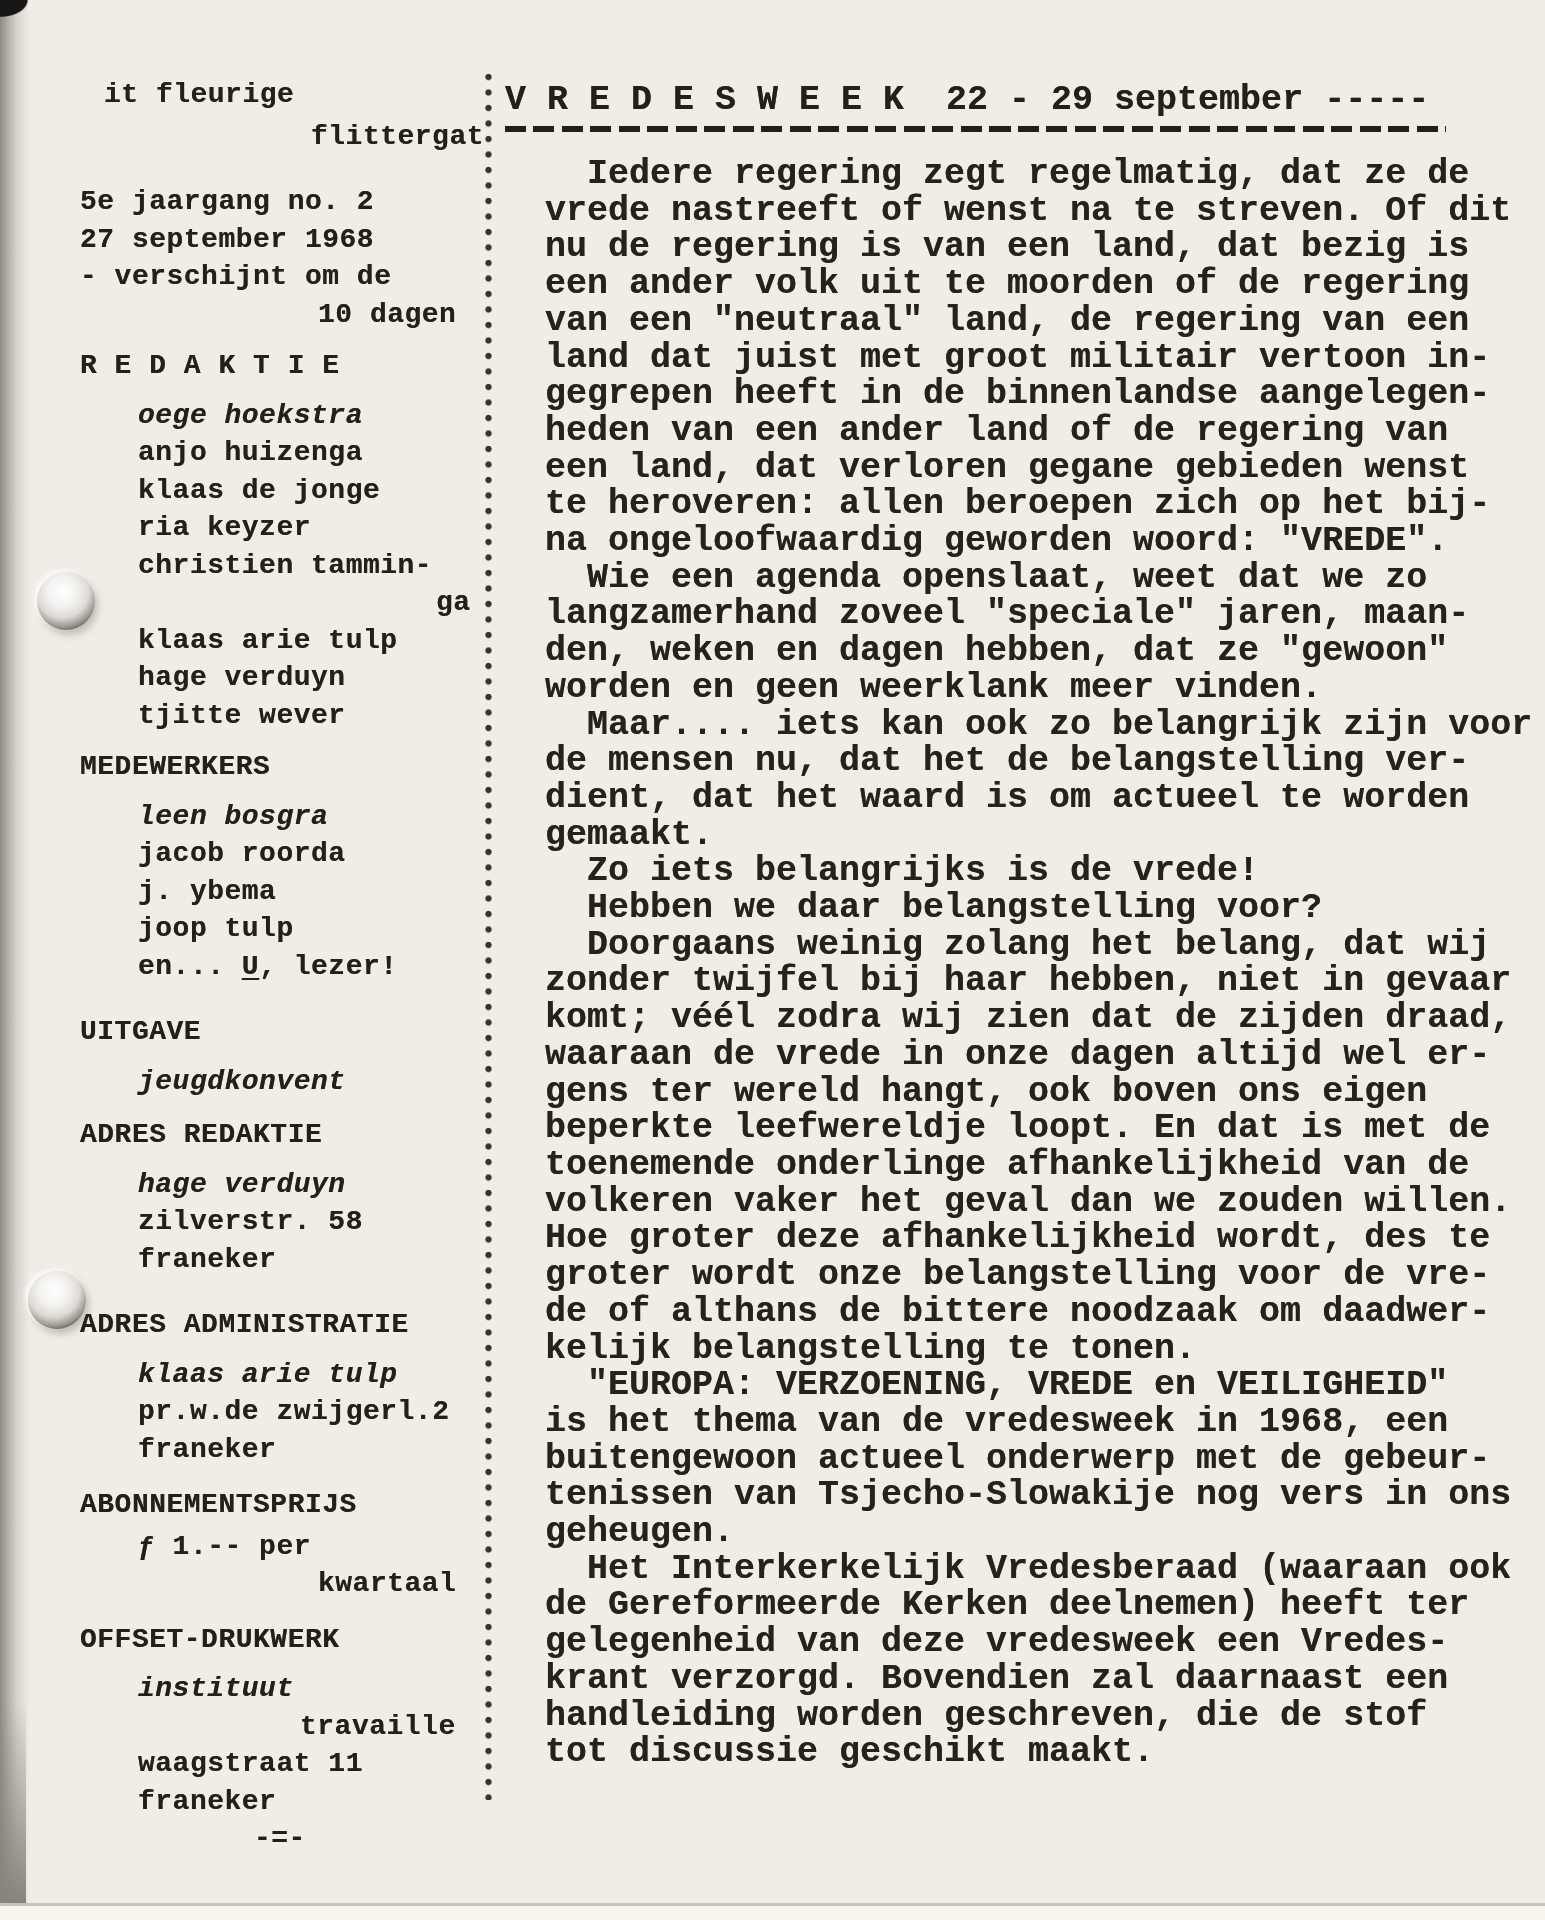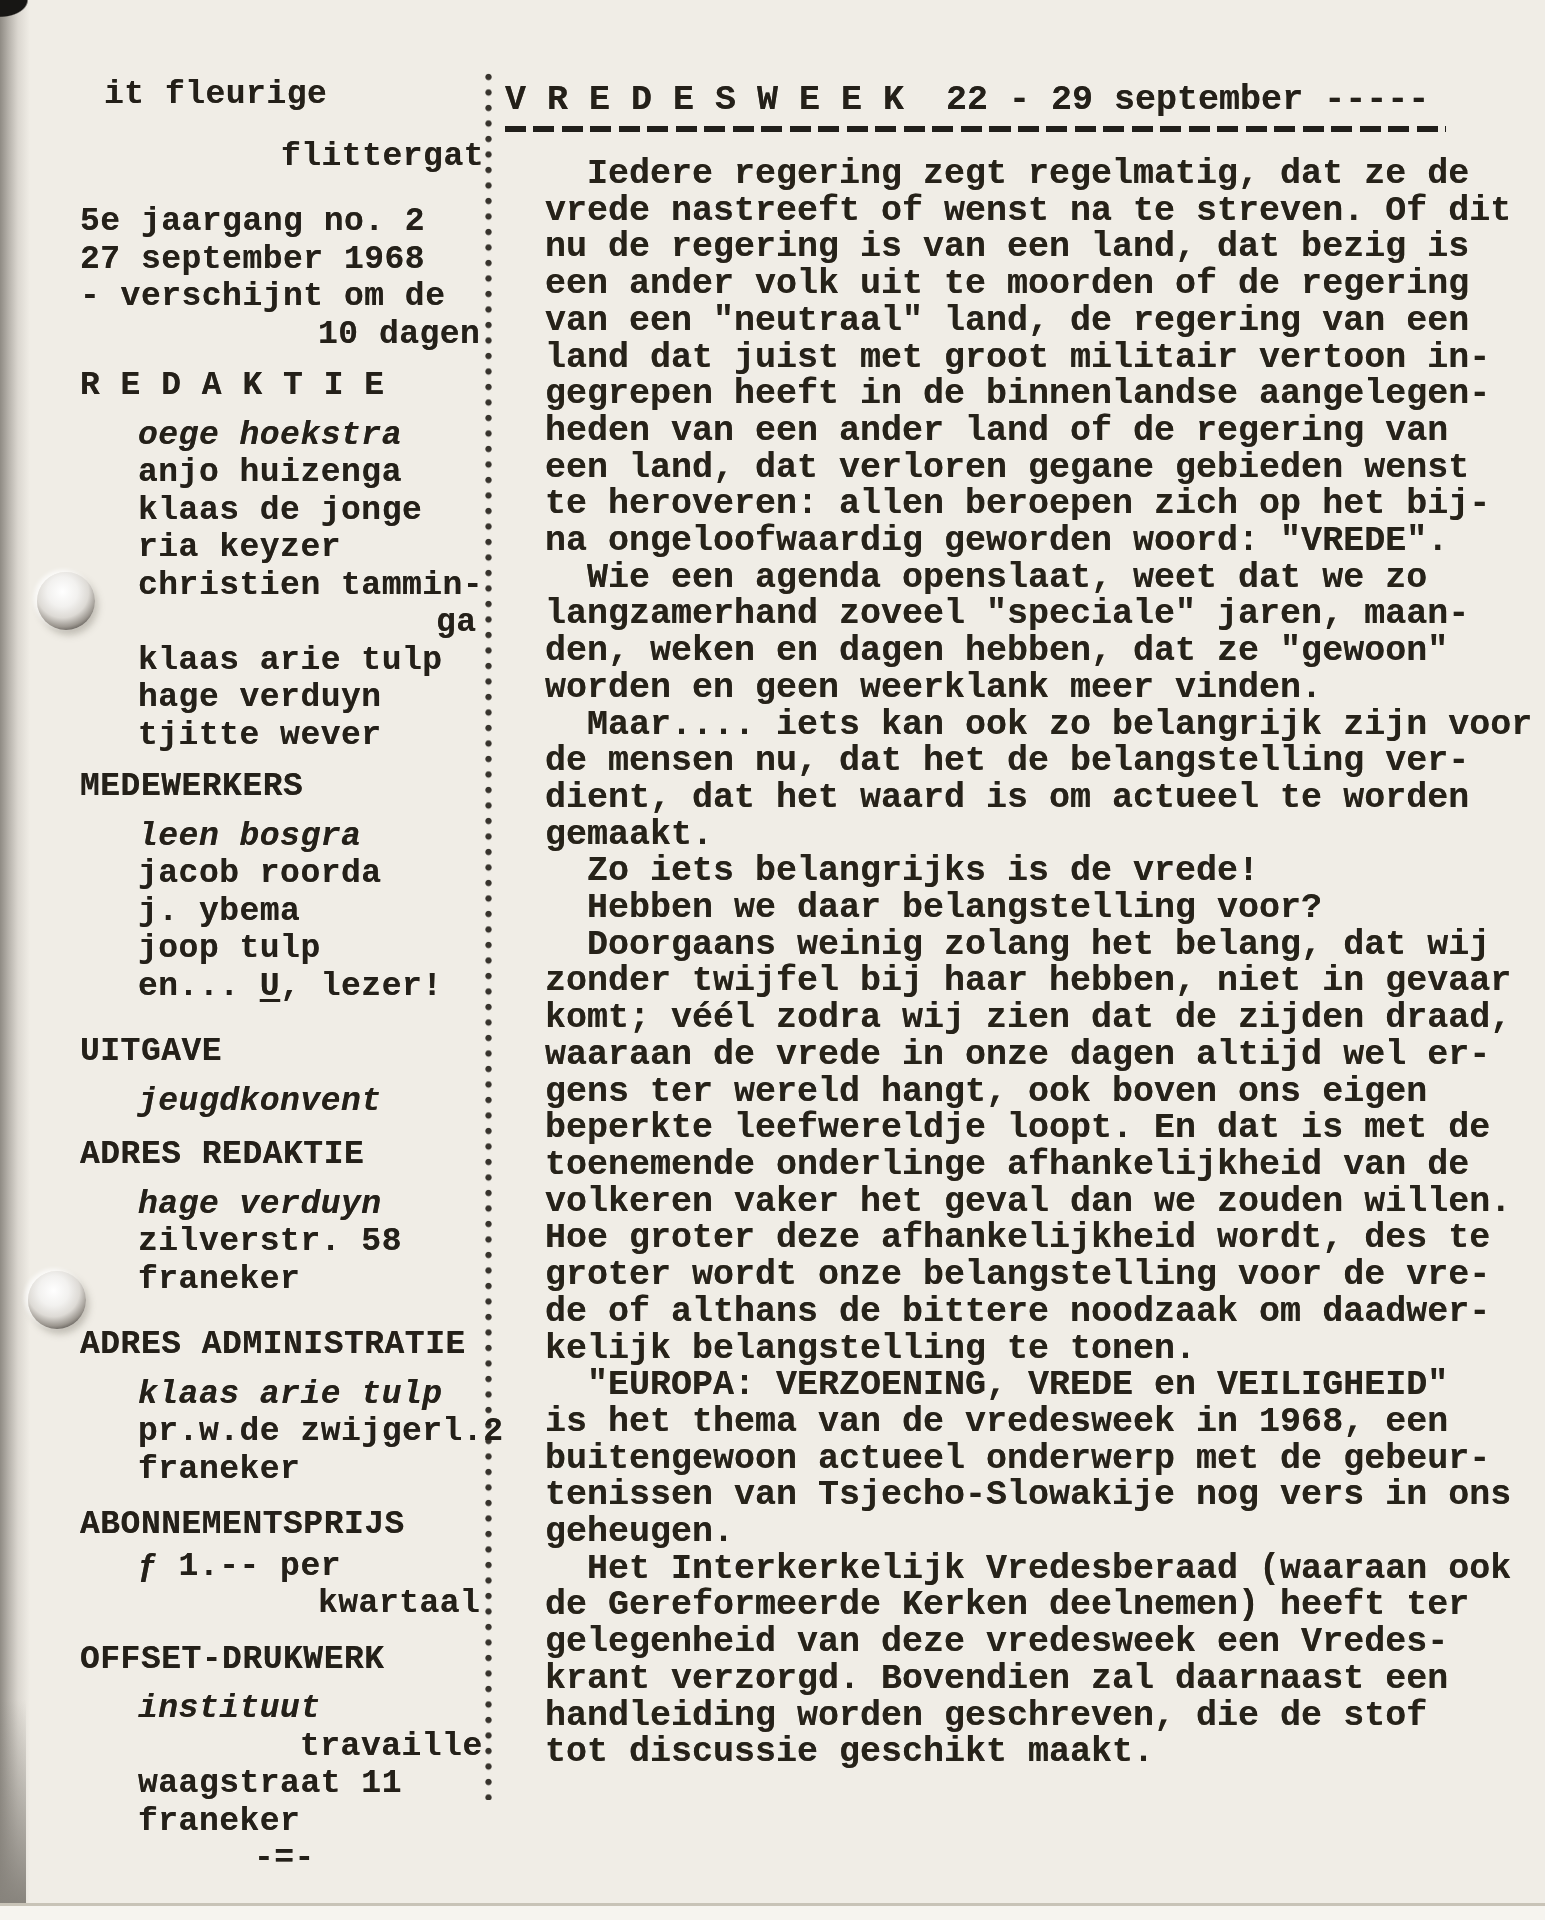--- a/index.html
+++ b/index.html
@@ -39,33 +39,33 @@
   .hole2{left:28px;top:1271px;}
   
   .divider{
     position:absolute;left:484px;top:72px;width:9px;height:1728px;
     background-image:radial-gradient(circle at 4.5px 5px,#37332d 2.7px,rgba(0,0,0,0) 3.6px);
     background-size:9px 15.5px;background-repeat:repeat-y;
   }
   
   .masthead{
     position:absolute;left:80px;top:76px;width:410px;
-    font-size:33px;font-weight:700;line-height:37.5px;
+    font-size:28px;font-weight:700;line-height:37.5px;
     color:#242019;letter-spacing:0.5px;
     text-shadow:0 0 0.6px rgba(36,32,25,0.65);
   }
   .ml{white-space:pre;}
   .s-title1{padding-left:24px;}
   .s-right{text-align:right;padding-right:6px;}
   .s-item{padding-left:58px;}
   .s-ga{padding-left:356px;}
   .s-mid{padding-left:238px;}
   .s-mid2{padding-left:220px;}
   .s-endmark{padding-left:174px;}
-  .s-mt-4{margin-top:4px;}  .s-mt-8{margin-top:24px;}
+  .s-mt-4{margin-top:4px;}  .s-mt-8{margin-top:4px;}
   .s-mt-12{margin-top:12px;font-style:italic;}.s-mt-14{margin-top:14px;}
   .s-mt-16{margin-top:16px;}.s-mt-18{margin-top:18px;}
   .s-mt-20{margin-top:28px;font-family:Liberation Mono, monospace;}.s-mt-28{margin-top:28px;}
   .ml u{text-decoration:underline;text-underline-offset:4px;}
   
   .article-title{
     position:absolute;left:505px;top:80px;
     font-size:35px;font-weight:700;color:#242019;white-space:pre;
     text-shadow:0 0 0.6px rgba(36,32,25,0.65);
     text-align:center;

